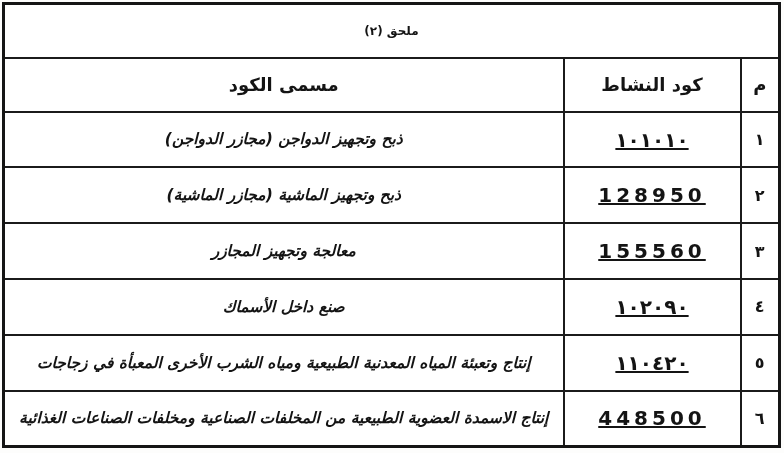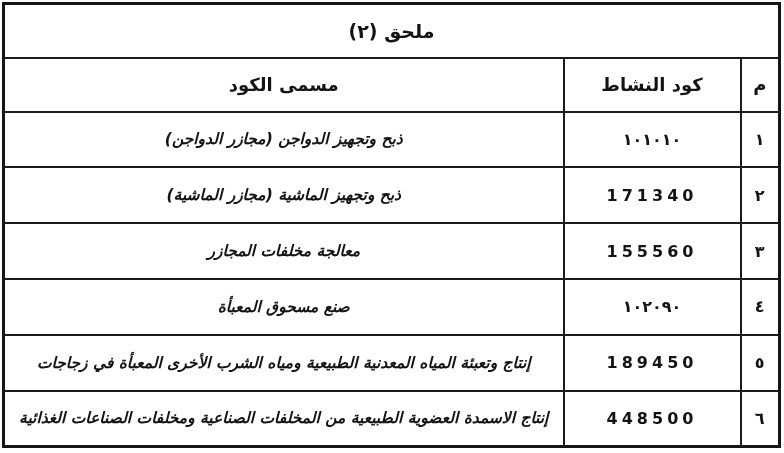--- a/index.html
+++ b/index.html
@@ -29,34 +29,34 @@
     text-align: center;
     vertical-align: middle;
     font-weight: 700;
     padding: 2px 6px;
   }
   
   table.doc-table { border: 3px solid #151515; }
 
   tr.title-row td {
     height: 48px;
-    font-size: 19px;
+    font-size: 12px;
     letter-spacing: 0.5px;
   }
   tr.subtitle-row td {
     height: 49px;
     font-size: 18px;
   }
   tr.header-row th {
     height: 47px;
     font-size: 18px;
   }
   tr.body-row td { height: 49px; }
   td.cell-name  { font-size: 15.5px; line-height: 1.45; font-style: italic; }
-  td.cell-code  { font-size: 16px; letter-spacing: 4px; }
+  td.cell-code  { font-size: 20px; letter-spacing: 4px; text-decoration: underline; }
   td.cell-index { font-size: 16px; }
   col.col-index { width: 39px; }
   col.col-code  { width: 177px; }
   col.col-name  { width: auto; }
 </style>
 </head>
 <body>
 
 <div class="page">
   <table class="doc-table">
@@ -75,36 +75,36 @@
         <th class="cell-name">مسمى الكود</th>
       </tr>
 
       <tr class="body-row">
         <td class="cell-index">١</td>
         <td class="cell-code">١٠١٠١٠</td>
         <td class="cell-name">ذبح وتجهيز الدواجن (مجازر الدواجن)</td>
       </tr>
       <tr class="body-row">
         <td class="cell-index">٢</td>
-        <td class="cell-code">171340</td>
+        <td class="cell-code">128950</td>
         <td class="cell-name">ذبح  وتجهيز الماشية (مجازر الماشية)</td>
       </tr>
       <tr class="body-row">
         <td class="cell-index">٣</td>
         <td class="cell-code">155560</td>
-        <td class="cell-name">معالجة مخلفات المجازر</td>
+        <td class="cell-name">معالجة وتجهيز المجازر</td>
       </tr>
       <tr class="body-row">
         <td class="cell-index">٤</td>
         <td class="cell-code">١٠٢٠٩٠</td>
-        <td class="cell-name">صنع مسحوق المعبأة</td>
+        <td class="cell-name">صنع داخل الأسماك</td>
       </tr>
       <tr class="body-row">
         <td class="cell-index">٥</td>
-        <td class="cell-code">189450</td>
+        <td class="cell-code">١١٠٤٢٠</td>
         <td class="cell-name">إنتاج وتعبئة المياه المعدنية الطبيعية ومياه الشرب الأخرى المعبأة في زجاجات</td>
       </tr>
       <tr class="body-row">
         <td class="cell-index">٦</td>
         <td class="cell-code">448500</td>
         <td class="cell-name">إنتاج الاسمدة العضوية  الطبيعية من المخلفات الصناعية ومخلفات الصناعات الغذائية</td>
       </tr>
     </tbody>
   </table>
 </div>

